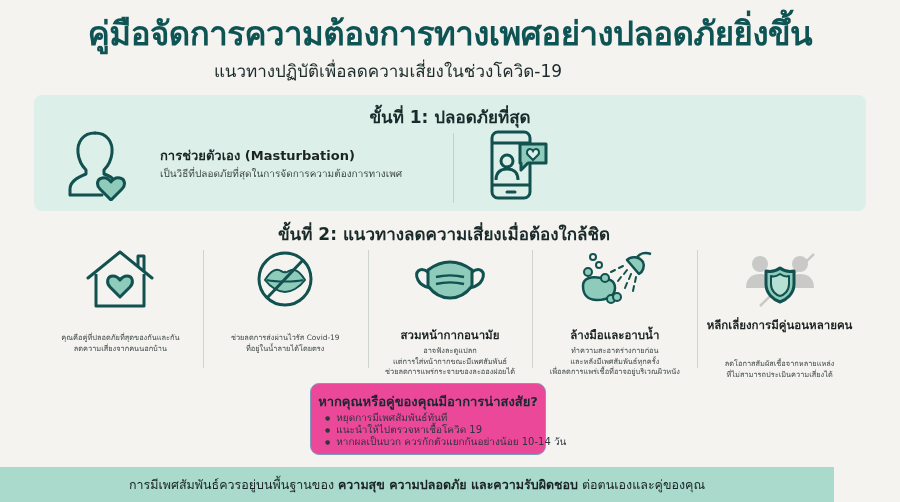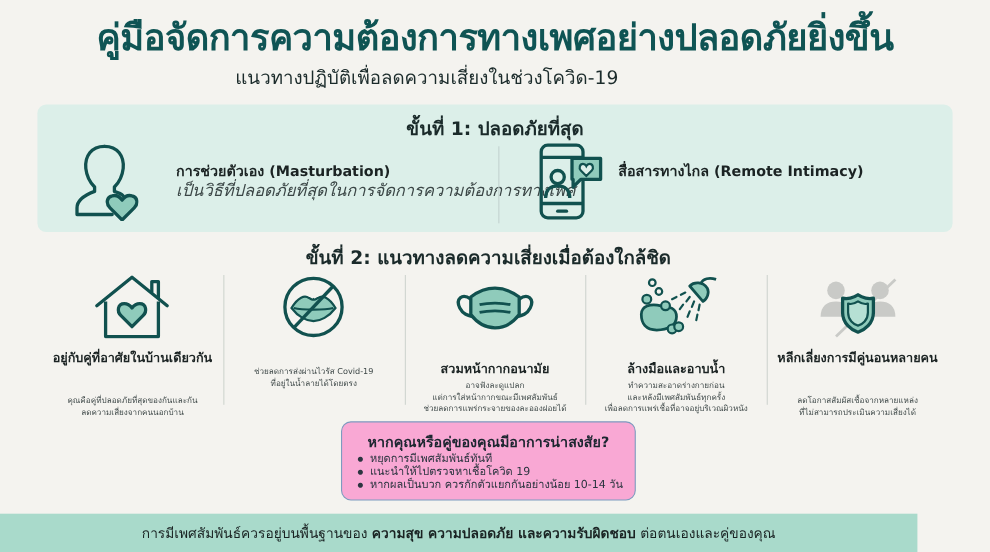--- a/index.html
+++ b/index.html
@@ -42,21 +42,21 @@
   .step1-divider {
     position: absolute; left: 419px; top: 38px; width: 1px; height: 70px; background: #c2d3cf;
   }
   .s1-icon { position: absolute; left: 0; top: 0; width: 62px; height: 72px; }
   .step1-item.right .s1-icon { left: 6px; }
   .s1-title {
     position: absolute; left: 96px; top: 16px; font-size: 13px; font-weight: bold; color: #1b2323; white-space: nowrap;
   }
   .step1-item.right .s1-title { left: 80px; }
   .s1-desc {
-    position: absolute; left: 96px; top: 38px; font-size: 15px; color: #3b4646; line-height: 13px; white-space: nowrap; font-style: italic;
+    position: absolute; left: 96px; top: 38px; font-size: 10px; color: #3b4646; line-height: 13px; white-space: nowrap;
   }
   .step1-item.right .s1-desc { left: 80px; }
 
   .step2-heading {
     position: absolute; left: 0; top: 220px; width: 888px;
     text-align: center; font-size: 17px; font-weight: bold; color: #1a2a2a;
   }
   .cols {
     position: absolute; left: 38px; top: 250px; width: 824px; height: 120px;
     display: flex;
@@ -71,22 +71,22 @@
   .col-title {
     margin-top: 8px; font-size: 11.5px; font-weight: bold; color: #1b2323; white-space: nowrap;
   }
   .col-desc {
     margin-top: 24px; font-size: 7.4px; color: #3e4848; line-height: 11px; white-space: pre-line;
   }
   .col.tight .col-title { margin-top: 18px; }
   .col.tight .col-desc { margin-top: 2px; line-height: 10.5px; }
 
   .warn {
-    position: absolute; left: 310px; top: 383px; width: 268px; height: 72px;
-    background: #f9a8d4;
+    position: absolute; left: 310px; top: 383px; width: 236px; height: 72px;
+    background: #ec4899;
     border: 1.5px solid #7d9bbf;
     border-radius: 9px;
   }
   .warn-title {
     position: absolute; left: 0; top: 7px; width: 100%; text-align: center;
     font-size: 13px; font-weight: bold; color: #1c2630;
   }
   .warn ul {
     position: absolute; left: 14px; top: 28px; list-style: none;
   }
@@ -131,35 +131,33 @@
     <svg class="s1-icon" viewBox="0 0 62 72">
       <rect x="4" y="3" width="38" height="66" rx="6" fill="none" stroke="#11514f" stroke-width="3"></rect>
       <line x1="4" y1="14" x2="42" y2="14" stroke="#11514f" stroke-width="3"></line>
       <line x1="4" y1="56" x2="42" y2="56" stroke="#11514f" stroke-width="3"></line>
       <line x1="19" y1="63" x2="27" y2="63" stroke="#11514f" stroke-width="3" stroke-linecap="round"></line>
       <circle cx="19" cy="32" r="6" fill="none" stroke="#11514f" stroke-width="3"></circle>
       <path d="M8 51 C8 43 13 40 19 40 C25 40 30 43 30 51" fill="none" stroke="#11514f" stroke-width="3"></path>
       <path d="M32 15 L58 15 L58 34 L40 34 L33 41 L33 34 L32 34 Z" fill="#8fcbbb" stroke="#11514f" stroke-width="3" stroke-linejoin="round"></path>
       <path d="M45 31 L40 26 C38 24 39 20 42 20 C44 20 45 22 45 22 C45 22 46 20 48 20 C51 20 52 24 50 26 Z" fill="#dcefe9" stroke="#11514f" stroke-width="2"></path>
     </svg>
-    <div class="s1-title">สื่อสารทางไกล (Remote Intimacy)</div>
   </div>
 </div>
 
 <div class="step2-heading">ขั้นที่ 2: แนวทางลดความเสี่ยงเมื่อต้องใกล้ชิด</div>
 
 <div class="cols">
   <div class="col">
     <svg class="col-icon" viewBox="0 0 80 58">
       <path d="M8 28 L40 2 L72 28" fill="none" stroke="#11514f" stroke-width="3" stroke-linejoin="round" stroke-linecap="round"></path>
       <path d="M58 16 L58 6 L64 6 L64 21" fill="none" stroke="#11514f" stroke-width="3" stroke-linejoin="round"></path>
       <path d="M16 24 L16 56 L64 56 L64 24" fill="none" stroke="#11514f" stroke-width="3" stroke-linejoin="round"></path>
       <path d="M40 47 L30 37 C26 33 27 26 33 26 C37 26 40 30 40 30 C40 30 43 26 47 26 C53 26 54 33 50 37 Z" fill="#8fcbbb" stroke="#11514f" stroke-width="3" stroke-linejoin="round"></path>
     </svg>
-    <div class="col-title">อยู่กับคู่ที่อาศัยในบ้านเดียวกัน</div>
     <div class="col-desc">คุณคือคู่ที่ปลอดภัยที่สุดของกันและกัน
 ลดความเสี่ยงจากคนนอกบ้าน</div>
   </div>
 
   <div class="col">
     <svg class="col-icon" viewBox="0 0 80 58">
       <circle cx="40" cy="29" r="26" fill="none" stroke="#11514f" stroke-width="3"></circle>
       <path d="M20 30 C26 20 32 18 36 21 C38 22 39 23 40 22 C41 23 42 22 44 21 C48 18 54 20 60 30 C54 38 46 42 40 42 C34 42 26 38 20 30 Z" fill="#8fcbbb" stroke="#11514f" stroke-width="2"></path>
       <path d="M22 30 C30 32 50 32 58 30" fill="none" stroke="#11514f" stroke-width="2"></path>
       <line x1="58" y1="10" x2="22" y2="48" stroke="#11514f" stroke-width="3"></line>

